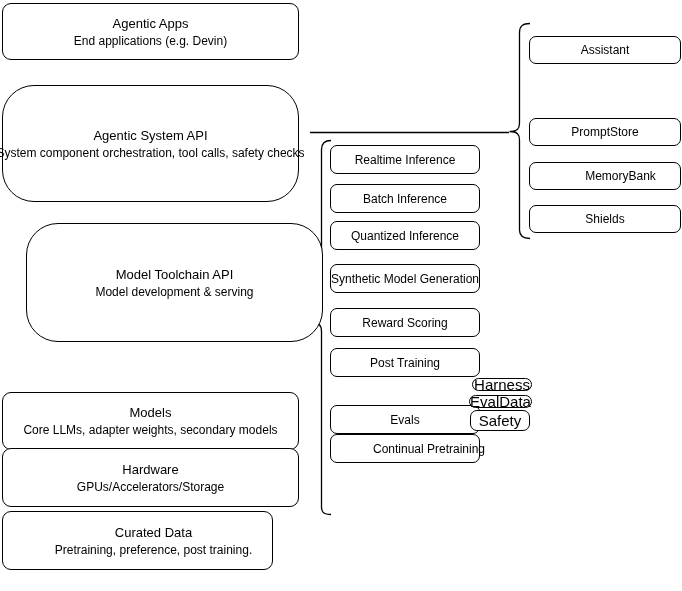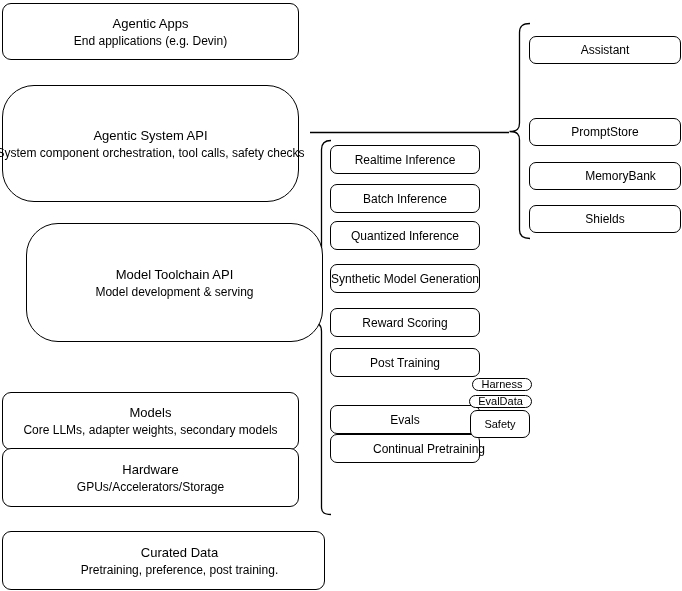--- a/index.html
+++ b/index.html
@@ -32,43 +32,43 @@
   .mid-label,.right-label{font-size:12px;line-height:14px;white-space:nowrap;}
   .pill{
     position:absolute;
     box-sizing:border-box;
     border:1.3px solid #000;
     background:#fff;
     border-radius:7px;
     display:flex;
     align-items:center;
     justify-content:center;
-    font-size:11px;
+    font-size:15px;
     line-height:11px;
     white-space:nowrap;
     z-index:3;
   }
   
   .lb0{left:2px;top:3px;width:297px;height:57px;}
   .lb1{left:2px;top:85px;width:297px;height:117px;}
   .lb2{left:2px;top:223px;width:297px;height:119px;margin-left:24px;}
   .lb3{left:2px;top:392px;width:297px;height:58px;}
   .lb4{left:2px;top:448px;width:297px;height:59px;}
-  .lb5{left:2px;top:531px;width:323px;height:59px;padding-left:32px;}
+  .lb5{left:2px;top:511px;width:271px;height:59px;padding-left:32px;}
   
   .mb{left:330px;width:150px;height:29px;}
   .mb0{top:145px;} .mb1{top:184px;} .mb2{top:221px;} .mb3{top:264px;}
   .mb4{top:308px;} .mb5{top:348px;} .mb6{top:405px;} .mb7{top:434px;padding-left:48px;} .mb8{top:471px;}
   
   .rb{left:529px;width:152px;height:28px;}
   .rb0{top:36px;} .rb1{top:76px;} .rb2{top:118px;} .rb3{top:162px;padding-left:31px;} .rb4{top:205px;}
   
   .pl0{left:472px;top:378px;width:60px;height:13px;}
   .pl1{left:469px;top:395px;width:63px;height:13px;}
-  .pl2{left:470px;top:410px;width:60px;height:28px;}
+  .pl2{left:470px;top:410px;width:60px;height:21px;}
 </style>
 </head>
 <body>
 
 <div class="canvas">
 
   <svg class="layer" width="682" height="591" viewBox="0 0 682 591">
     <path d="M310 132.5 L509 132.5" stroke="#000" stroke-width="1.3" fill="none"></path>
     <path d="M530 23.5 C522 23.5 519.5 26.5 519.5 32.5 L519.5 123 C519.5 128.5 517.5 131.5 509.5 131.5 C517.5 131.5 519.5 134.5 519.5 140 L519.5 230 C519.5 235.5 522 238.5 530 238.5" stroke="#000" stroke-width="1.3" fill="none"></path>
     <path d="M331 140.5 C324 140.5 321.5 143.5 321.5 149.5 L321.5 314 C321.5 319.5 319.5 322.5 310.5 322.5 C319.5 322.5 321.5 325.5 321.5 331.5 L321.5 507 C321.5 512.5 324 514.5 331 514.5" stroke="#000" stroke-width="1.3" fill="none"></path>

